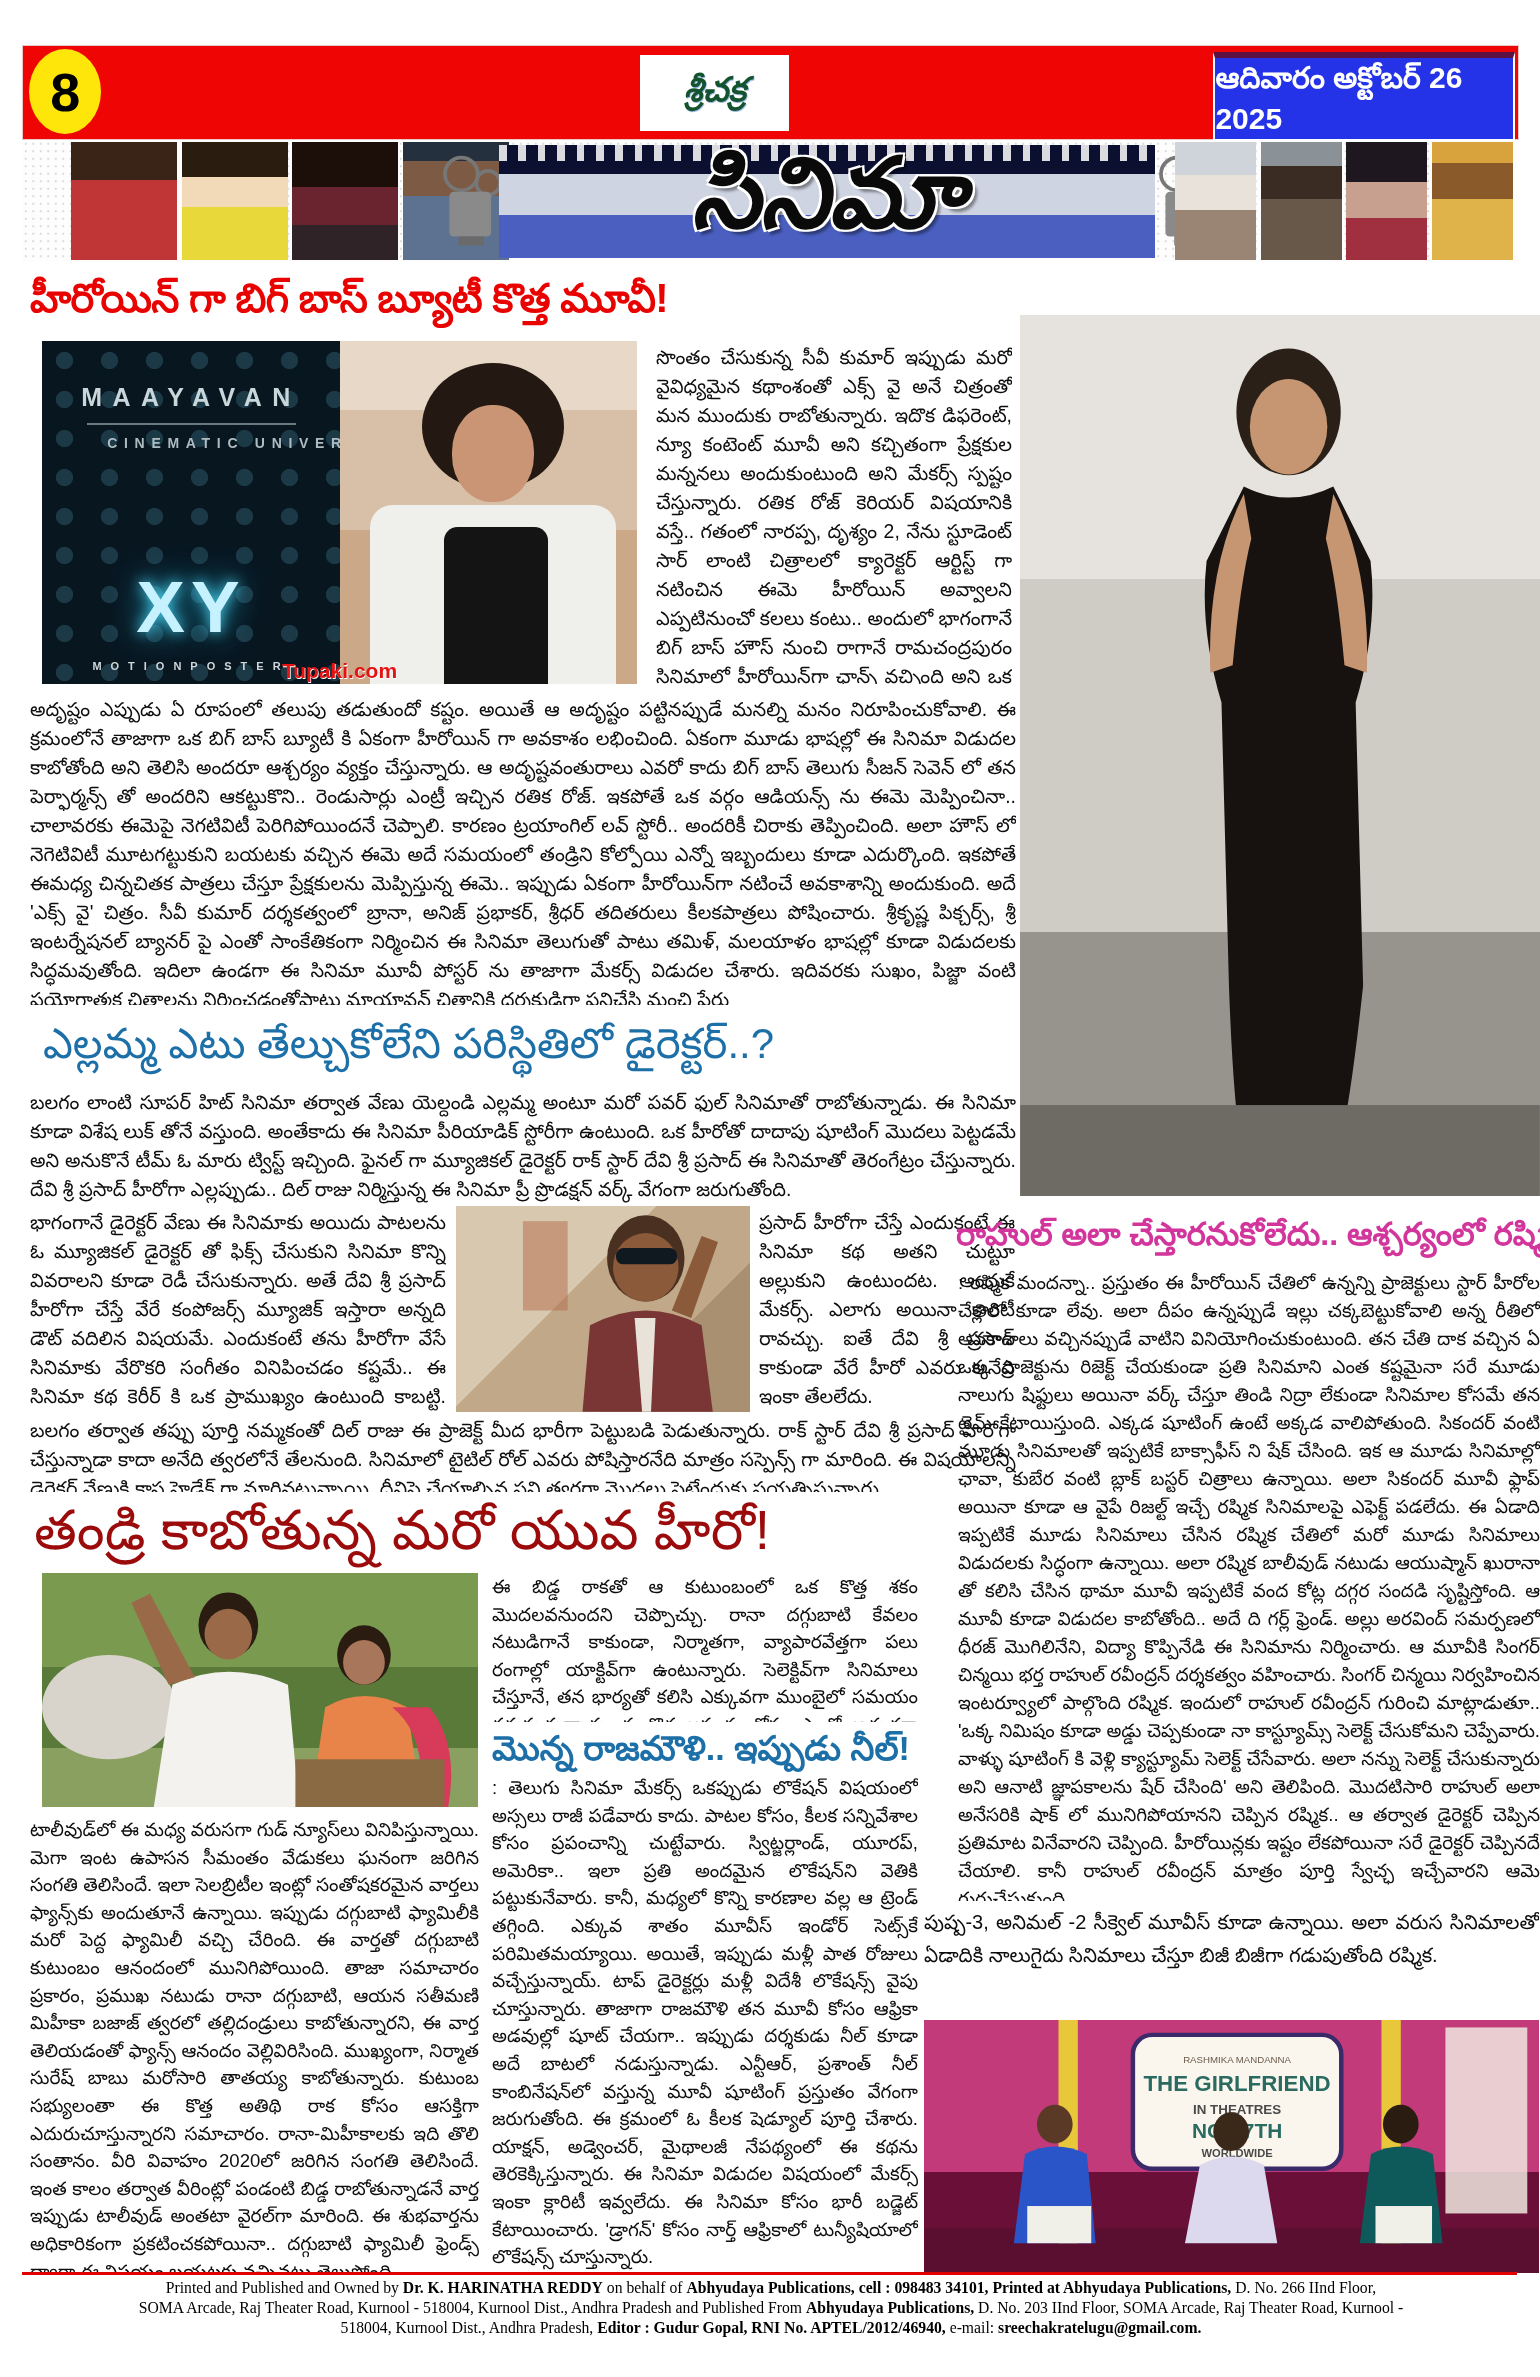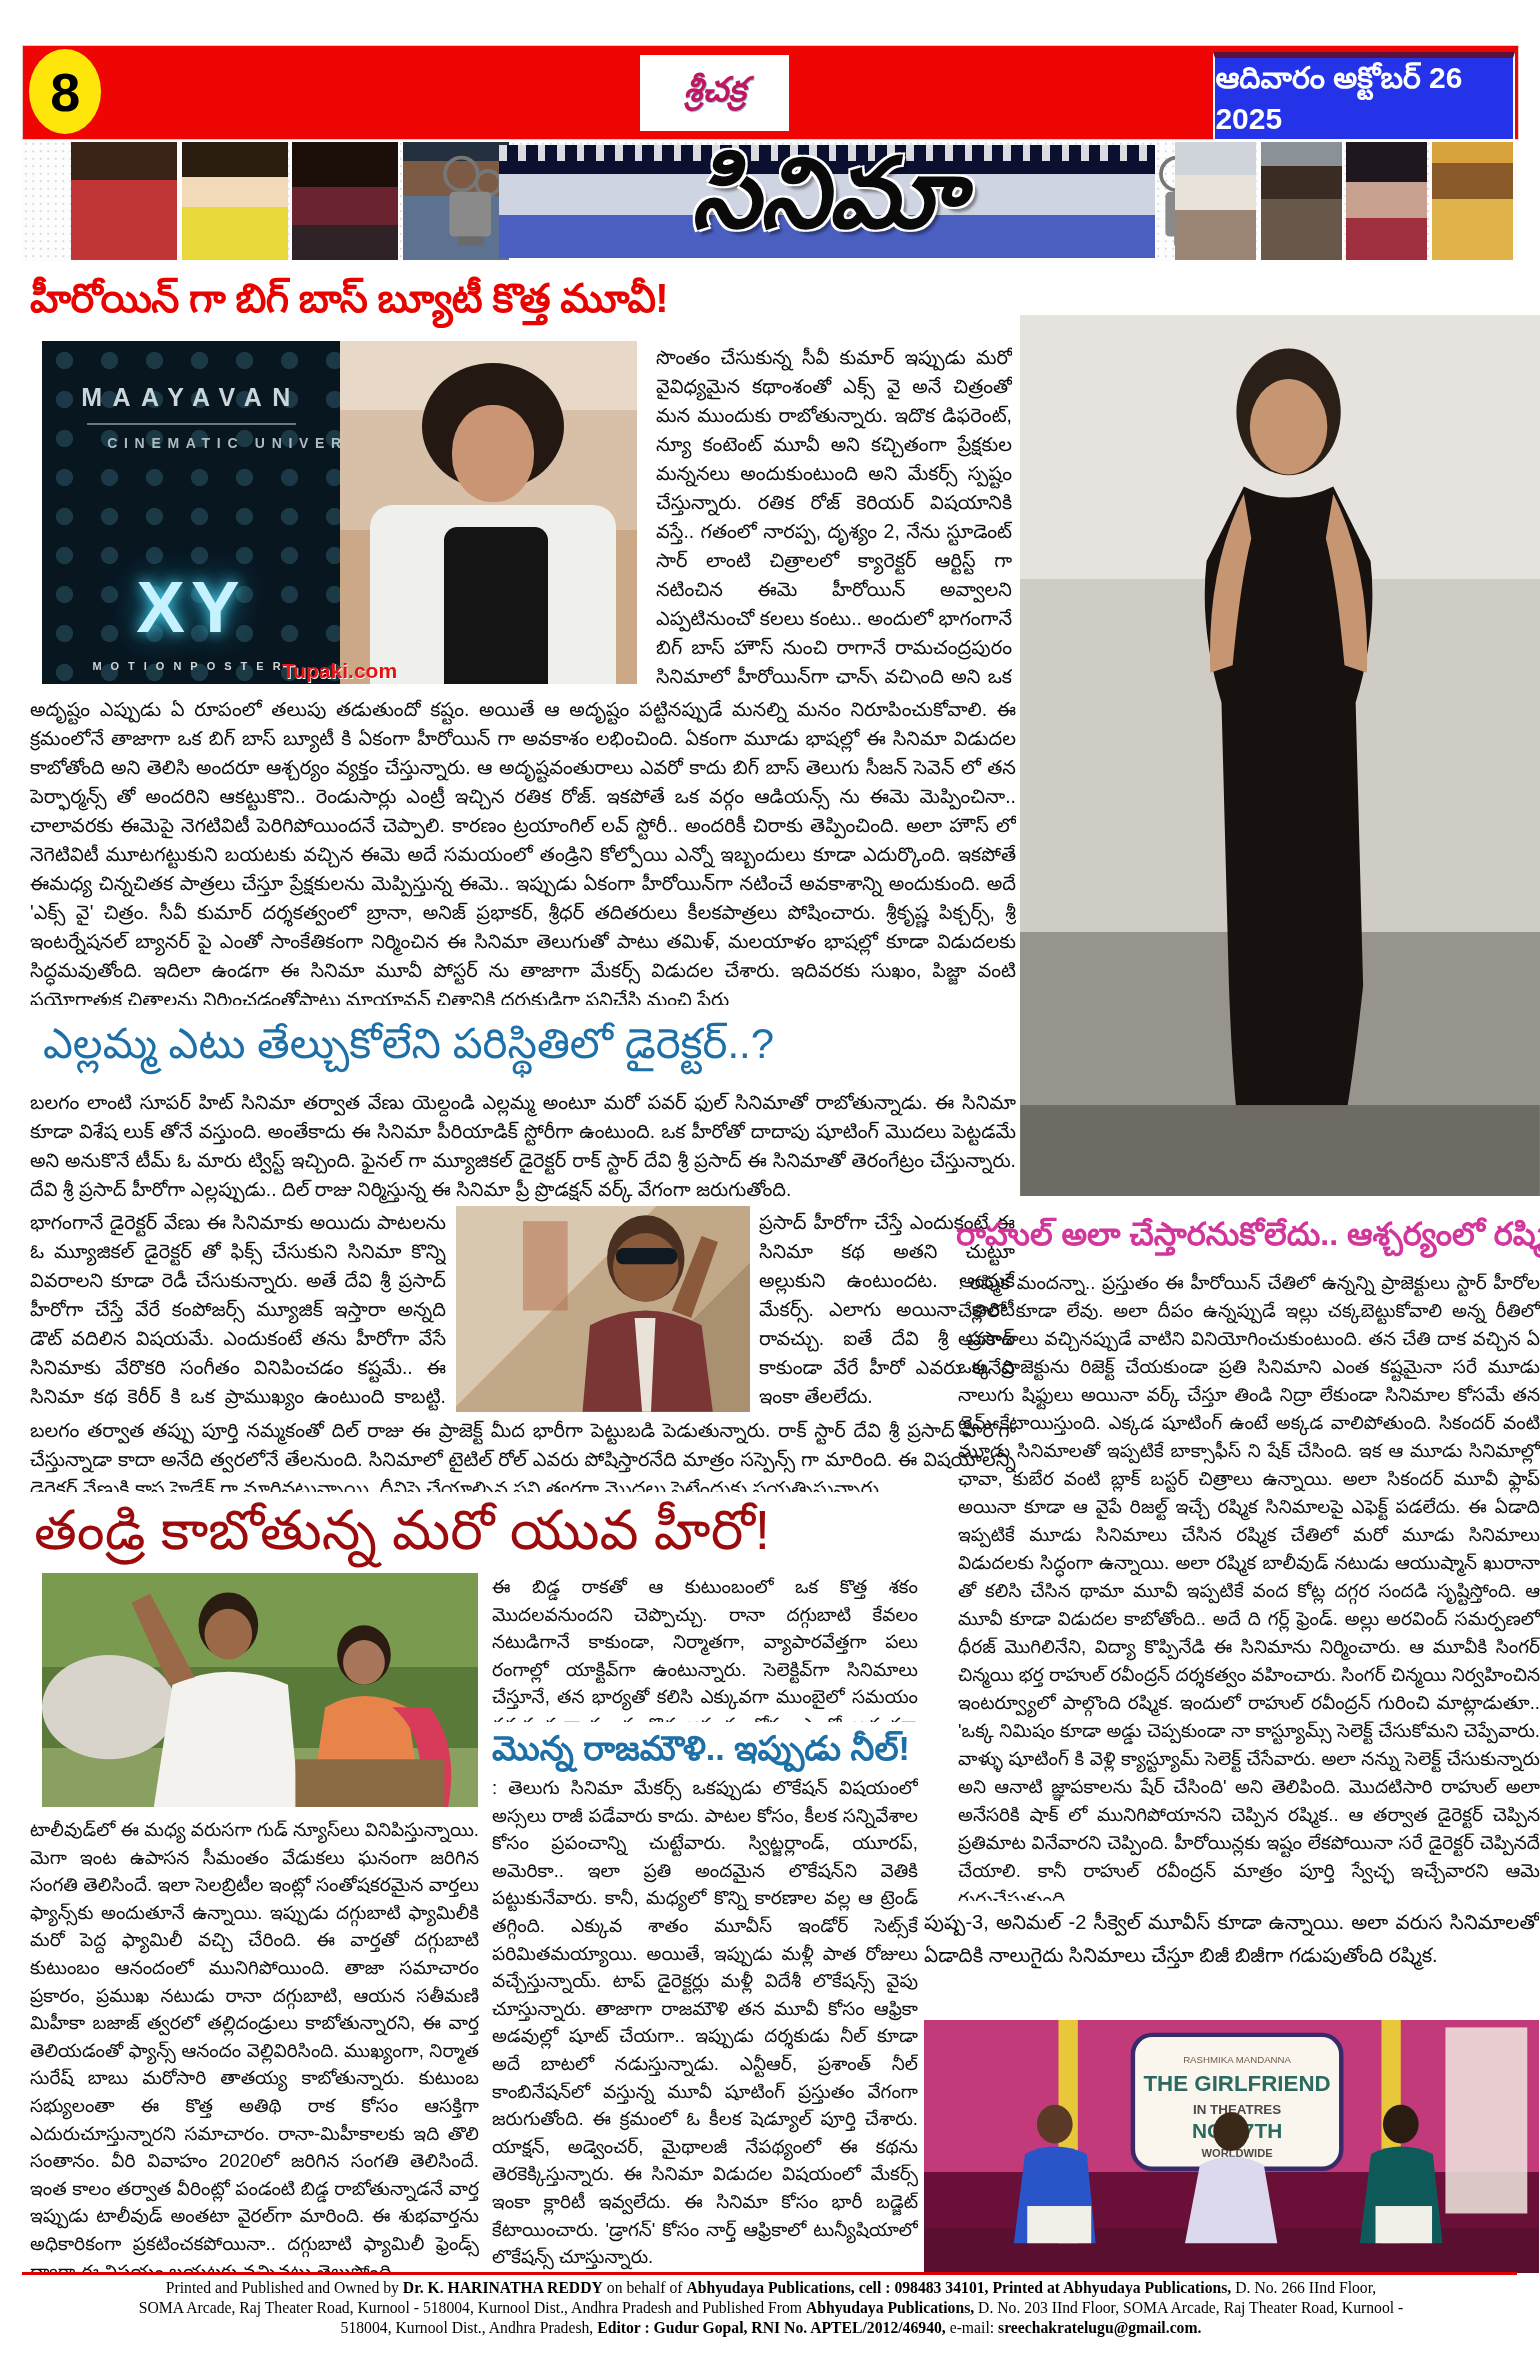--- a/index.html
+++ b/index.html
@@ -6,21 +6,21 @@
   .page{position:relative;width:1541px;height:2377px;background:#fff;overflow:hidden;
         font-family:"Liberation Sans", sans-serif;color:#111;}
   
   .topbar{position:absolute;left:22.4px;top:45px;width:1495px;height:93px;background:#f00505;
           border:1.5px solid #e9c8c8;}
   .pagenum{position:absolute;left:6px;top:3px;width:72px;height:85px;background:#ffe60a;
            border-radius:50%;display:flex;align-items:center;justify-content:center;
            font-size:54px;font-weight:bold;color:#000;}
   .logo-box{position:absolute;left:617px;top:9px;width:149px;height:76px;background:#fff;
             display:flex;flex-direction:column;align-items:center;justify-content:center;}
-  .logo-word{font-size:34px;font-weight:bold;font-style:italic;color:#be185d;
+  .logo-word{font-size:34px;font-weight:bold;font-style:italic;color:#14532d;
              text-shadow:0.7px 0.7px 0 #9db8e8;}
   .date-box{position:absolute;right:3px;top:6px;width:298px;height:81px;background:#2433e8;
             border:2.2px solid #fff;border-top:6px solid #5a1040;display:flex;align-items:center;
             justify-content:center;color:#fff;font-size:30px;font-weight:bold;}
   
   .masthead{position:absolute;left:22.4px;top:140px;width:1495px;height:122px;background:#fdfdfd;
             background-image:radial-gradient(circle,#d8d8d8 0.7px,transparent 1.1px);background-size:7.5px 7.5px;}
   .thumbs{position:absolute;top:1.5px;display:flex;gap:4.5px;}
   .thumbs.left{left:49px;}
   .thumbs.right{right:4.5px;}

